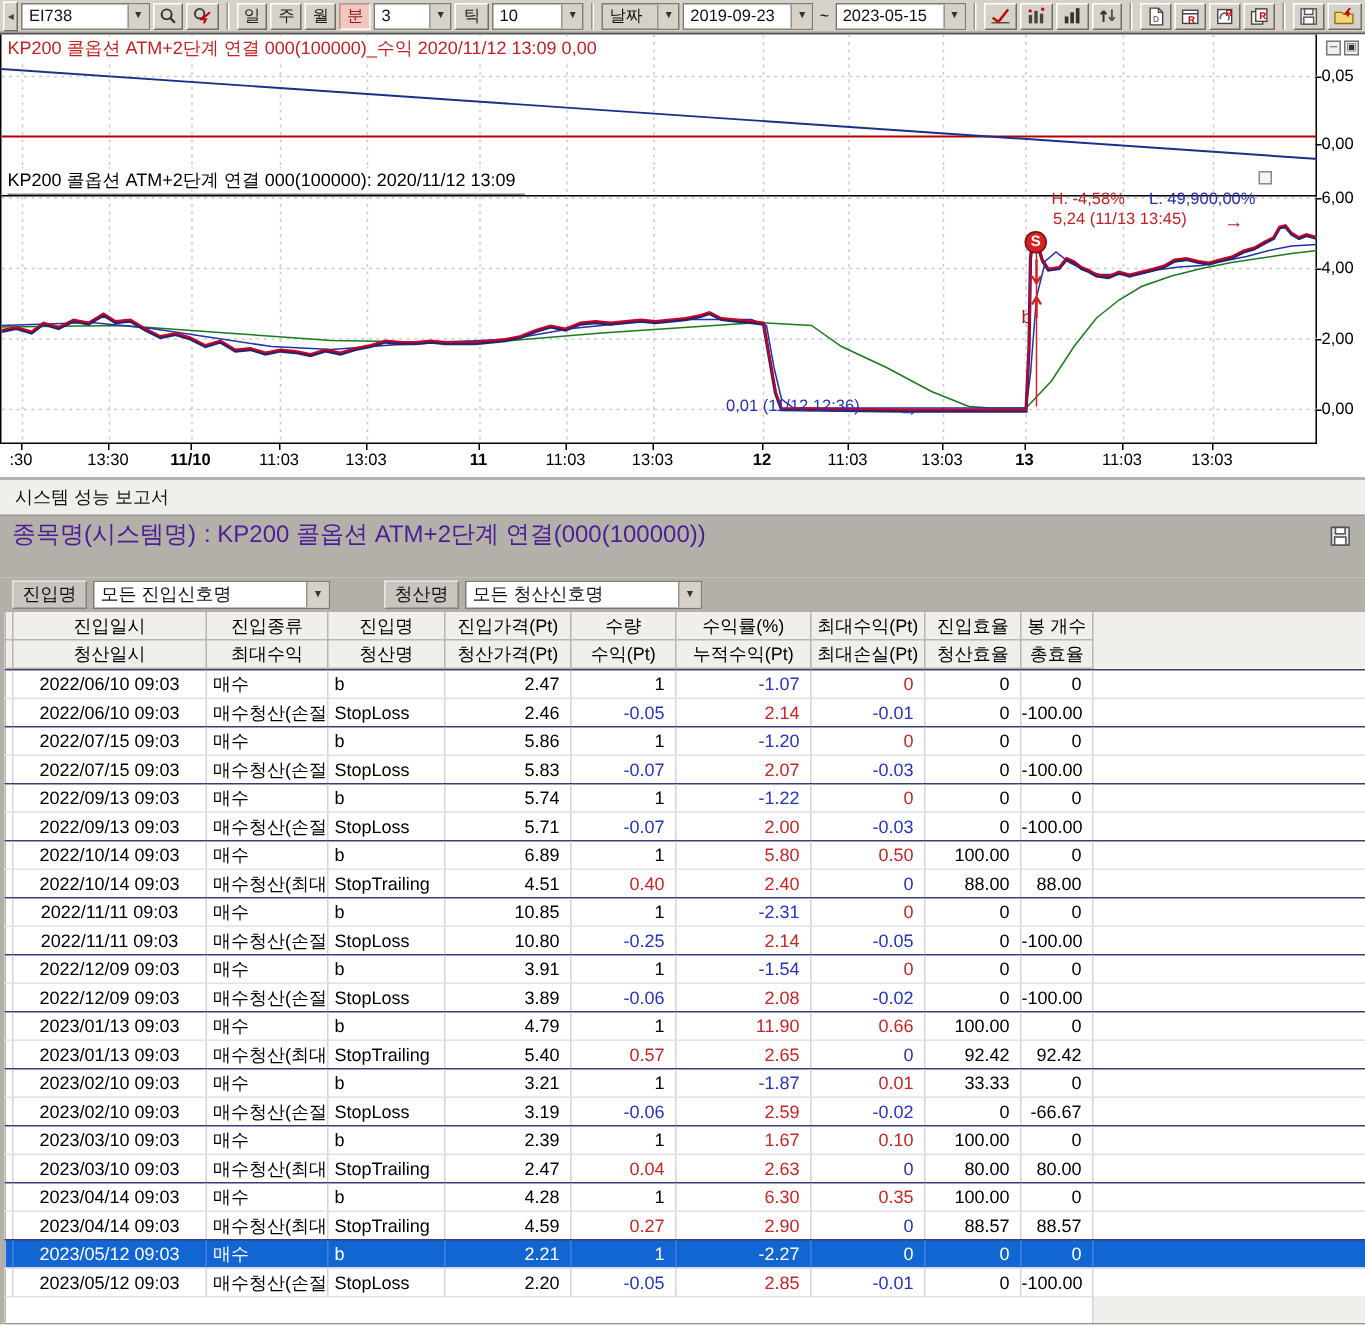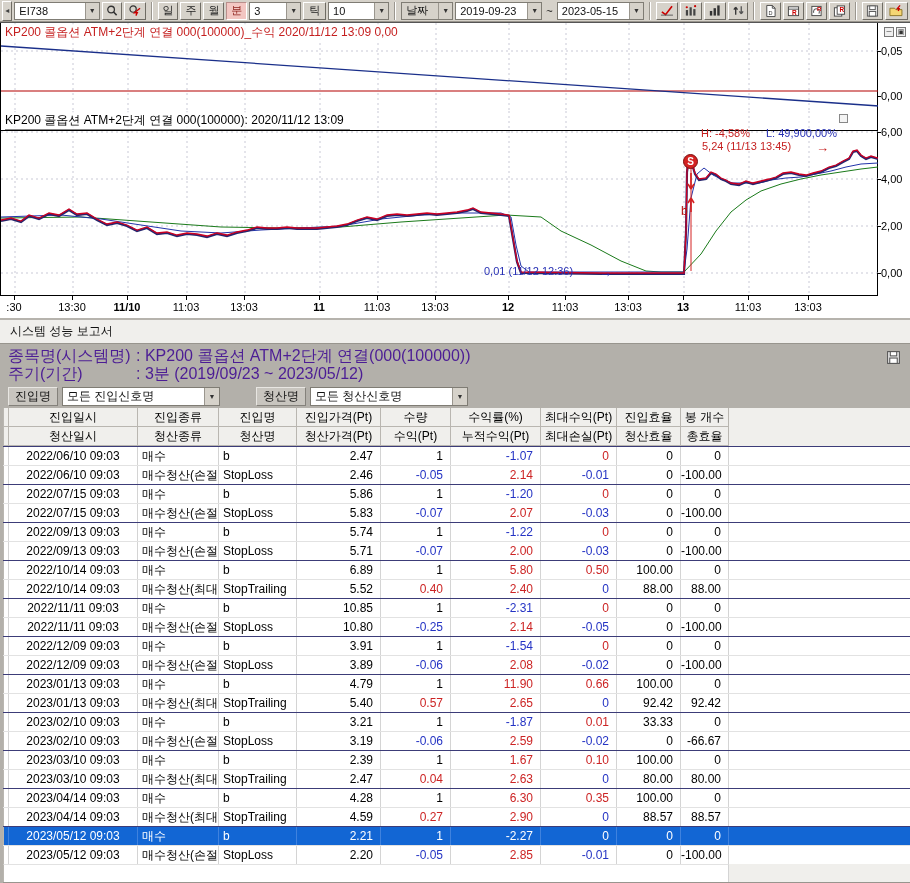--- a/index.html
+++ b/index.html
@@ -343,24 +343,20 @@
 
 <div class="report-header">
   <span>시스템 성능 보고서</span>
 </div>
 
 <div class="report-info">
   <div class="info-row">
     <span class="info-label">종목명(시스템명)</span>
     <span>: KP200 콜옵션 ATM+2단계 연결(000(100000))</span>
   </div>
-  <div class="info-row">
-    <span class="info-label">주기(기간)</span>
-    <span>: 3분 (2019/09/23 ~ 2023/05/12)</span>
-  </div>
   <div class="save-mini">
     <svg width="15" height="15" viewBox="0 0 14 14">
         <rect x="1.5" y="1.5" width="11" height="11" fill="#e9e9e9" stroke="#555"></rect>
         <rect x="4" y="1.5" width="6" height="4" fill="#fff" stroke="#555"></rect>
         <rect x="3.5" y="7.5" width="7" height="5" fill="#fff" stroke="#555"></rect>
       </svg>
   </div>
 </div>
 
 <div class="filter-row">
@@ -387,21 +383,21 @@
         <div class="cell">진입가격(Pt)</div>
         <div class="cell">수량</div>
         <div class="cell">수익률(%)</div>
         <div class="cell">최대수익(Pt)</div>
         <div class="cell">진입효율</div>
         <div class="cell">봉 개수</div>
       </div>
       <div class="t-row hdr">
         <div class="cell"></div>
         <div class="cell">청산일시</div>
-        <div class="cell">청산종류</div>
+        <div class="cell">최대수익</div>
         <div class="cell">청산명</div>
         <div class="cell">청산가격(Pt)</div>
         <div class="cell">수익(Pt)</div>
         <div class="cell">누적수익(Pt)</div>
         <div class="cell">최대손실(Pt)</div>
         <div class="cell">청산효율</div>
         <div class="cell">총효율</div>
       </div>
       <div class="t-row body-row pair-start">
         <div class="cell c"></div>
@@ -485,21 +481,21 @@
         <div class="cell r rd">5.80</div>
         <div class="cell r rd">0.50</div>
         <div class="cell r k">100.00</div>
         <div class="cell r k">0</div>
       </div>
       <div class="t-row body-row inner">
         <div class="cell c"></div>
         <div class="cell c k">2022/10/14 09:03</div>
         <div class="cell l k">매수청산(최대</div>
         <div class="cell l k">StopTrailing</div>
-        <div class="cell r k">5.52</div>
+        <div class="cell r k">4.51</div>
         <div class="cell r rd">0.40</div>
         <div class="cell r rd">2.40</div>
         <div class="cell r bl">0</div>
         <div class="cell r k">88.00</div>
         <div class="cell r k">88.00</div>
       </div>
       <div class="t-row body-row pair-start">
         <div class="cell c"></div>
         <div class="cell c k">2022/11/11 09:03</div>
         <div class="cell l k">매수</div>

